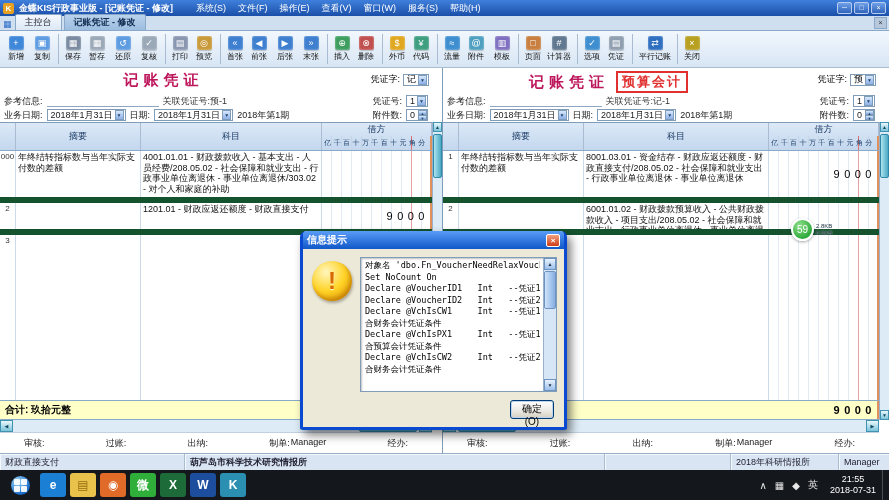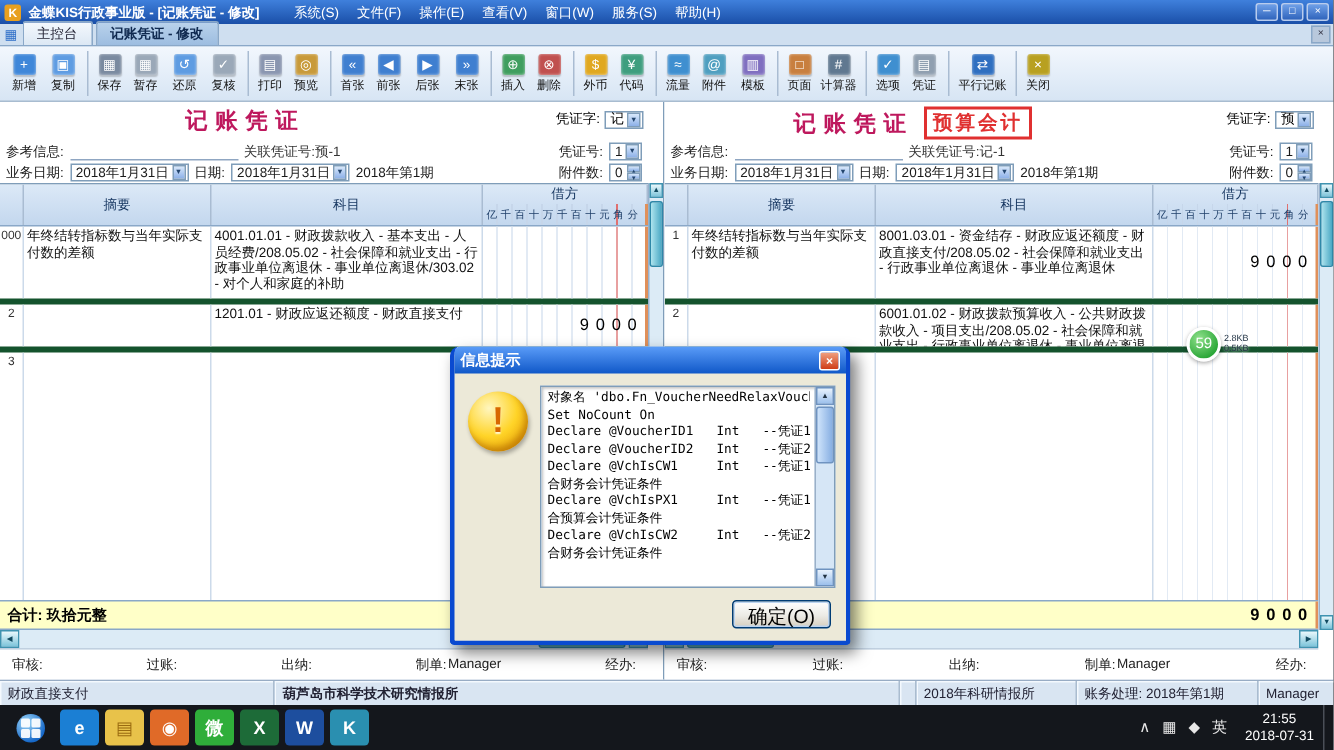--- a/index.html
+++ b/index.html
@@ -73,21 +73,21 @@
   .ghead{display:grid;grid-template-columns:16px 125px 1fr 110px;grid-template-rows:13px 14px;
     background:linear-gradient(#dce9f7,#c3d7ee);border-bottom:1px solid #8aa8c8;flex:0 0 auto;}
   .ghc{border-right:1px solid #a9bcd2;display:flex;align-items:center;justify-content:center;
     font-size:9px;color:#13335e;overflow:hidden;}
   .span2{grid-row:1/3;}
   .digits-cell{grid-row:2;font-size:7px;letter-spacing:2.4px;color:#20406a;justify-content:center;
     background-image:linear-gradient(to right,transparent 0,transparent 89px,#e07070 89px,#e07070 90px,transparent 90px),
       repeating-linear-gradient(to right,transparent 0,transparent 9px,#c6d6ea 9px,#c6d6ea 10px);
     border-right:2px solid #e0905a;}
   .gbody{flex:1;display:flex;flex-direction:column;overflow:hidden;}
-  .grow{display:grid;grid-template-columns:16px 125px 1fr 110px;border-bottom:4px solid #14532d;overflow:hidden;}
+  .grow{display:grid;grid-template-columns:16px 125px 1fr 110px;border-bottom:6px solid #14532d;overflow:hidden;}
   .grow.r1{height:52px;flex:0 0 auto;}
   .grow.r2{height:32px;flex:0 0 auto;}
   .grow.r3{flex:1;border-bottom:none;}
   .gc{border-right:1px solid #ccdaea;padding:1px 2px;font-size:9px;line-height:10.5px;color:#111;overflow:hidden;}
   .gc.no{text-align:center;font-size:8px;color:#333;padding:1px 0;}
   .amt-cell{position:relative;padding:0;border-right:2px solid #e0905a;
     background-image:linear-gradient(to right,transparent 0,transparent 89px,#e8a0a0 89px,#e8a0a0 90px,transparent 90px),
       repeating-linear-gradient(to right,transparent 0,transparent 9px,#e2eaf4 9px,#e2eaf4 10px);}
   .amt{position:absolute;right:1px;top:50%;transform:translateY(-50%);font-size:11px;letter-spacing:4.5px;color:#000;}
   .total-row{height:20px;flex:0 0 auto;background:#ffffc8;border-top:1px solid #8aa8c8;border-bottom:1px solid #8aa8c8;
@@ -107,21 +107,21 @@
   .panel-left .hthumb{right:2px;}
   .panel-right .hthumb{left:2px;}
   .vscroll{position:absolute;right:0;top:54px;bottom:33px;width:10px;background:#dcebf6;border-left:1px solid #98b0cc;
     display:flex;flex-direction:column;}
   .vscroll .sb-btn{height:10px;width:100%;}
   .vtrack{flex:1;position:relative;}
   .vthumb{position:absolute;left:0;right:0;top:2px;height:44px;background:linear-gradient(to right,#aee4ee,#4aa8c4);
     border:1px solid #2f88a8;border-radius:2px;}
 
   .pfoot{height:20px;flex:0 0 auto;display:flex;align-items:center;justify-content:space-between;
-    padding:0 8px;font-size:9px;color:#222;white-space:nowrap;overflow:hidden;}
+    padding:0 24px;font-size:9px;color:#222;white-space:nowrap;overflow:hidden;}
   .fitem{display:inline-flex;gap:1px;}
 
   
   .statusbar{height:17px;background:#d9e5f2;border-top:1px solid #98acc4;display:flex;align-items:stretch;font-size:9px;color:#223;}
   .scell{display:flex;align-items:center;padding:0 5px;border-right:1px solid #aabccf;box-shadow:inset 1px 1px 0 #f4f9fe;white-space:nowrap;overflow:hidden;}
   .s1{width:185px;}.s2{width:420px;font-weight:bold;}.s3{flex:1;}.s4{width:108px;}.s5{width:122px;}.s6{flex:0 0 auto;border-right:none;min-width:50px;}
 
   
   .taskbar{height:30px;background:#14171c;display:flex;align-items:center;color:#fff;padding:0 2px;}
   .start{width:36px;height:100%;display:flex;align-items:center;justify-content:center;}
@@ -152,21 +152,21 @@
   .dlg-textbox{flex:1;background:#fff;border:1px solid #7f9db9;box-shadow:inset 1px 1px 2px rgba(0,0,0,.25);
     position:relative;overflow:hidden;padding:2px 16px 2px 4px;}
   .dlg-line{font-family:"DejaVu Sans Mono","Liberation Mono",monospace;font-size:8.5px;line-height:11.5px;
     white-space:pre;overflow:hidden;color:#000;}
   .dlg-vscroll{position:absolute;right:0;top:0;bottom:0;width:13px;background:#d6e6f6;border-left:1px solid #9ab0c8;
     display:flex;flex-direction:column;}
   .dlg-vscroll .sb-btn{height:12px;background:linear-gradient(#e8f2fd,#9cc0ec);border:1px solid #6f93c0;color:#234;}
   .dlg-vscroll .vtrack{flex:1;position:relative;}
   .dlg-vscroll .vthumb{top:1px;height:38px;background:linear-gradient(to right,#cfe4fb,#86aee2);border:1px solid #6f93c0;}
   .dlg-foot{display:flex;justify-content:flex-end;padding:4px 10px 0 0;}
-  .dlg-ok{width:66px;height:19px;font-size:13px;font-family:inherit;color:#000;
+  .dlg-ok{width:44px;height:19px;font-size:10px;font-family:inherit;color:#000;
     background:linear-gradient(#ffffff,#ecebe5 55%,#d6cfc0);border:1px solid #003c74;border-radius:3px;
     box-shadow:0 0 0 1px #bcd4f0 inset;}
 
   
   .net-widget{position:absolute;left:791px;top:218px;z-index:40;display:flex;align-items:center;gap:2px;}
   .net-circle{width:23px;height:23px;border-radius:50%;background:radial-gradient(circle at 35% 30%,#8ee08a,#2aa637 75%);
     border:2px solid #fff;box-shadow:0 1px 3px rgba(0,0,0,.35);color:#fff;font-size:10px;font-weight:normal;
     display:flex;align-items:center;justify-content:center;}
   .net-rates{font-size:6px;line-height:7px;color:#234;text-shadow:0 0 2px #fff;}
 </style>
@@ -589,21 +589,20 @@
         <span class="sb-btn">▼</span>
       </div>
     </div>
   </div>
 
   <div class="statusbar">
     <span class="scell s1">财政直接支付</span>
     <span class="scell s2">葫芦岛市科学技术研究情报所</span>
     <span class="scell s3"></span>
     <span class="scell s4">2018年科研情报所</span>
-    <span class="scell s5">账务处理: 2018年第1期</span>
     <span class="scell s6">Manager</span>
   </div>
 
   <div class="taskbar">
     <div class="start">
       <span class="orb">
           <i></i>
           <i></i>
           <i></i>
           <i></i>

